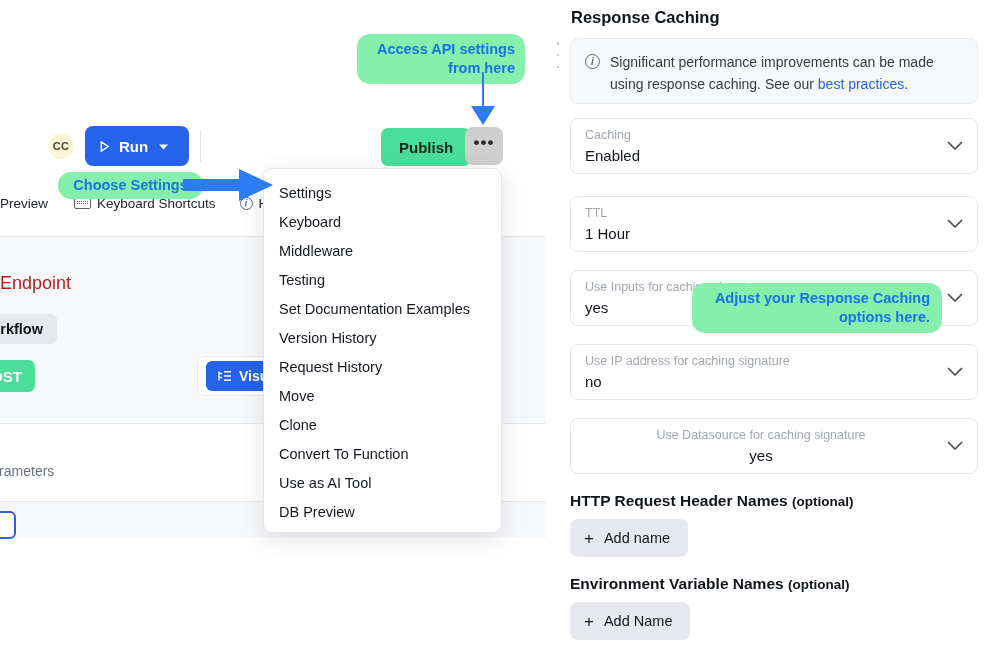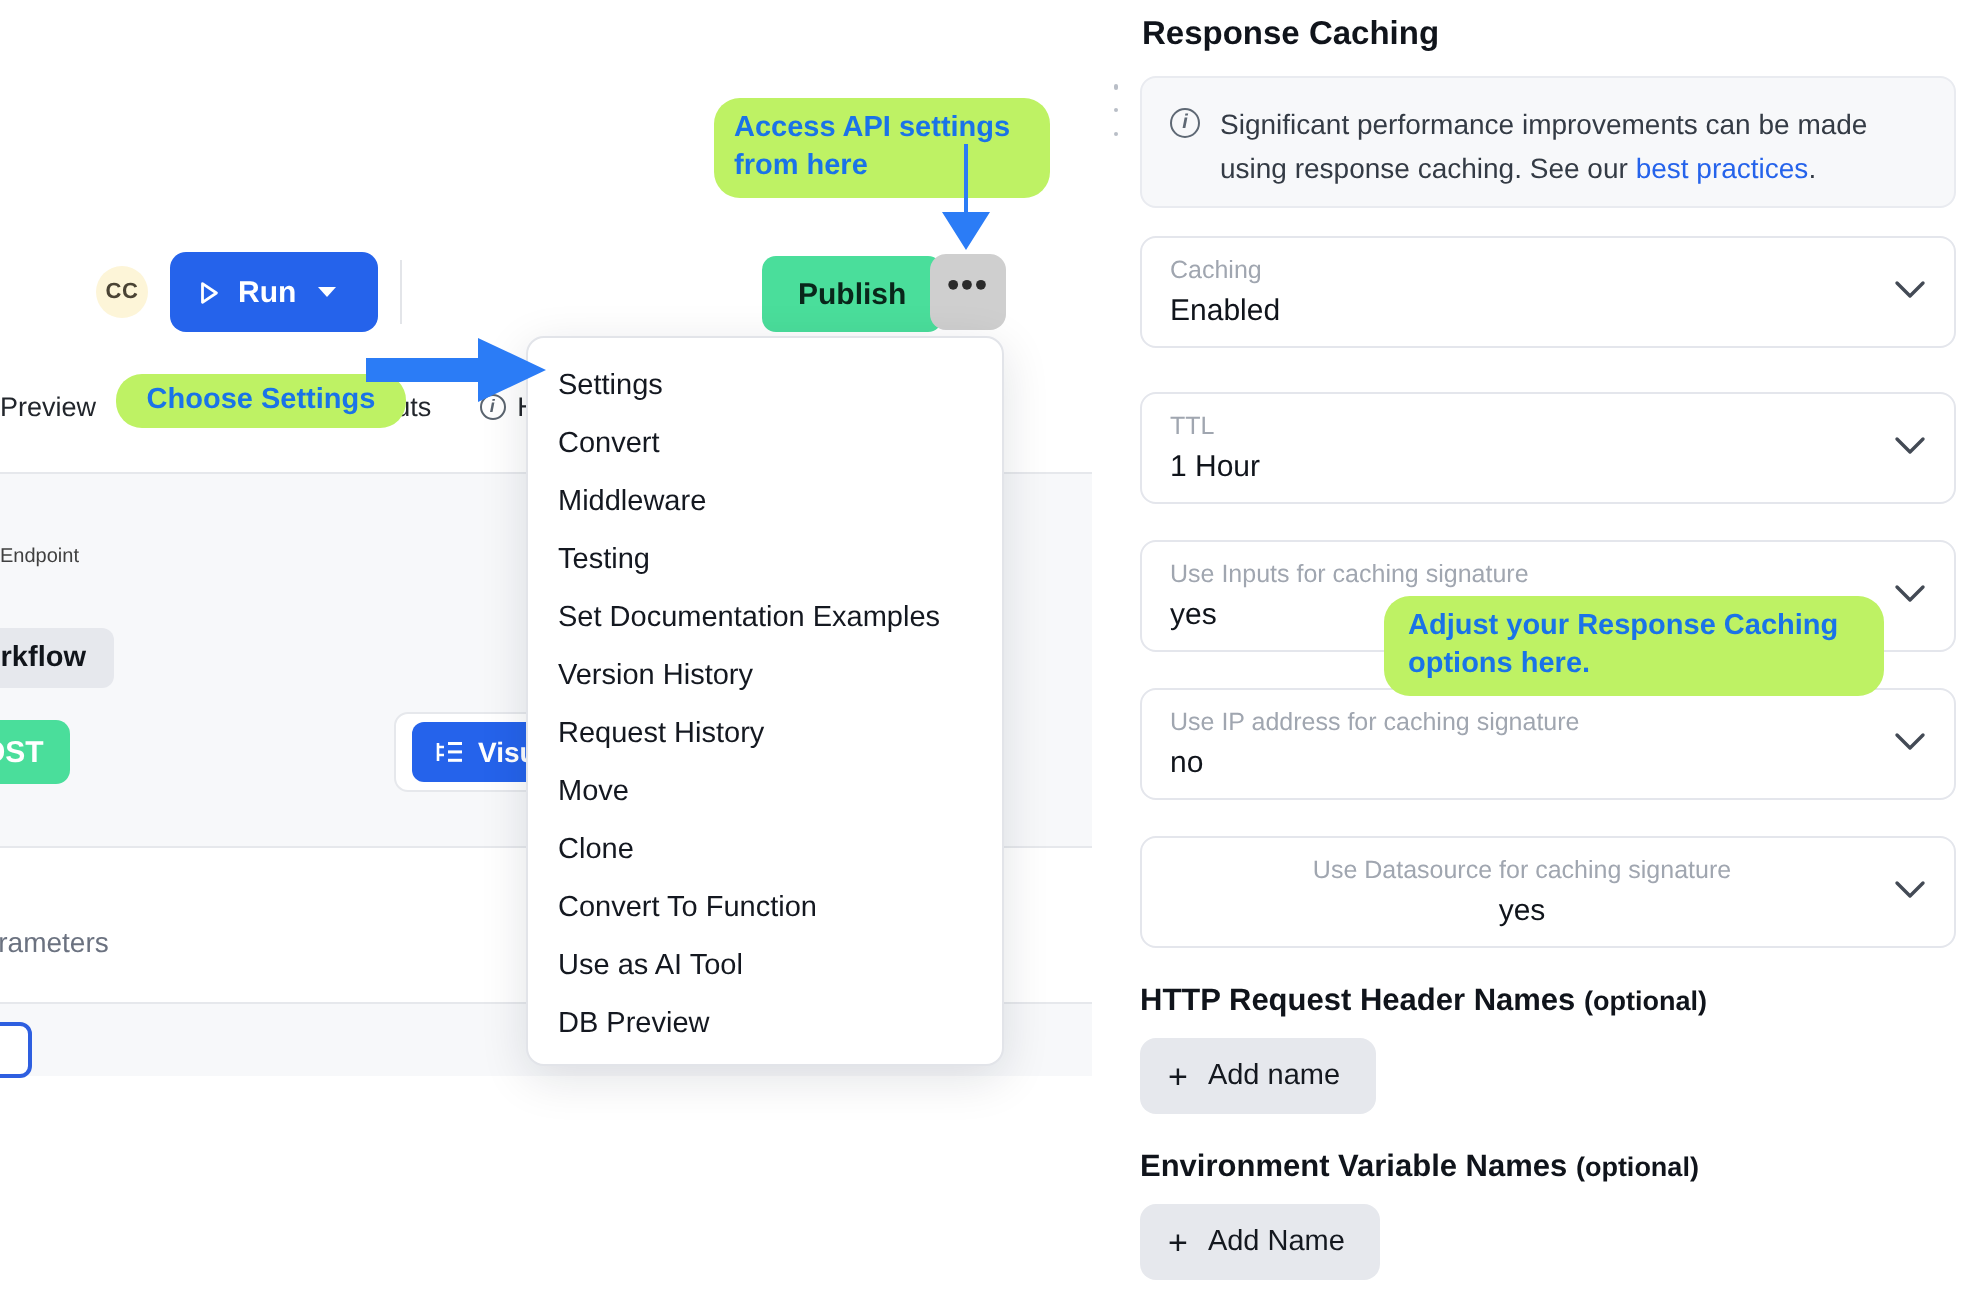--- a/index.html
+++ b/index.html
@@ -68,21 +68,21 @@
     width: 13px; height: 13px; border-radius: 50%; border: 1.3px solid #5a646f;
     color: #5a646f; font-size: 9px; font-weight: 700; display: flex;
     align-items: center; justify-content: center; font-style: italic;
   }
   .hr-under-tabs { position: absolute; left: 0; top: 236px; width: 546px; height: 1px; background: #e6e8ec; }
 
   
   .content-band {
     position: absolute; left: 0; top: 237px; width: 546px; height: 186px; background: #f7f8fa;
   }
-  .endpoint-text { position: absolute; left: 0; top: 273px; font-size: 10px; color: #404040; }
+  .endpoint-text { position: absolute; left: 0; top: 273px; font-size: 18px; color: #b91c1c; }
   .workflow-chip {
     position: absolute; left: -36px; top: 314px; height: 30px; padding: 0 14px;
     background: #e6e8ed; border-radius: 6px; display: flex; align-items: center;
     font-size: 14.5px; font-weight: 700; color: #11151b;
   }
   .post-badge {
     position: absolute; left: -32px; top: 360px; height: 32px; padding: 0 13px;
     background: #4ade9b; border-radius: 7px; display: flex; align-items: center;
     font-size: 15px; font-weight: 700; color: #ffffff;
   }
@@ -170,22 +170,22 @@
     position: absolute; left: 570px; height: 38px; padding: 0 18px 0 14px;
     background: #e6e8ed; border-radius: 8px; display: flex; align-items: center;
     gap: 10px; font-size: 14.5px; color: #14181f; cursor: pointer; font-weight: 400;
   }
   #b-http { top: 519px; }
   #b-env  { top: 602px; }
   .plus { font-size: 17px; line-height: 1; color: #14181f; }
 
   
   .callout {
-    position: absolute; background: #bef264; color: #1a73e8; border-radius: 13px;
-    font-weight: 700; text-align: left; z-index: 60; line-height: 1.3; margin-top: 15px;
+    position: absolute; background: #86efac; color: #1a73e8; border-radius: 13px;
+    font-weight: 700; text-align: right; z-index: 60; line-height: 1.3;
   }
   #c-api    { left: 357px; top: 34px;  width: 168px; padding: 6px 10px; font-size: 14.5px; }
   #c-choose { left: 58px;  top: 172px; width: 145px; height: 27px; font-size: 14.5px;
               display: flex; align-items: center; justify-content: center; }
   #c-adjust { left: 692px; top: 283px; width: 250px; padding: 6px 12px; font-size: 14.5px; }
 
   .arrow-svg { position: absolute; z-index: 61; pointer-events: none; }
   #a-down  { left: 463px; top: 72px; }
   #a-right { left: 183px; top: 167px; }
 </style>
@@ -255,21 +255,21 @@
 
     <div class="hr-band-bottom"></div>
     <div class="params-text">Parameters</div>
     <div class="hr-params-bottom"></div>
     <div class="bottom-band"></div>
     <div class="blue-corner"></div>
   </div>
 
   <div class="menu">
     <div class="menu-item">Settings</div>
-    <div class="menu-item">Convert</div>
+    <div class="menu-item">Keyboard</div>
     <div class="menu-item">Middleware</div>
     <div class="menu-item">Testing</div>
     <div class="menu-item">Set Documentation Examples</div>
     <div class="menu-item">Version History</div>
     <div class="menu-item">Request History</div>
     <div class="menu-item">Move</div>
     <div class="menu-item">Clone</div>
     <div class="menu-item">Convert To Function</div>
     <div class="menu-item">Use as AI Tool</div>
     <div class="menu-item">DB Preview</div>

